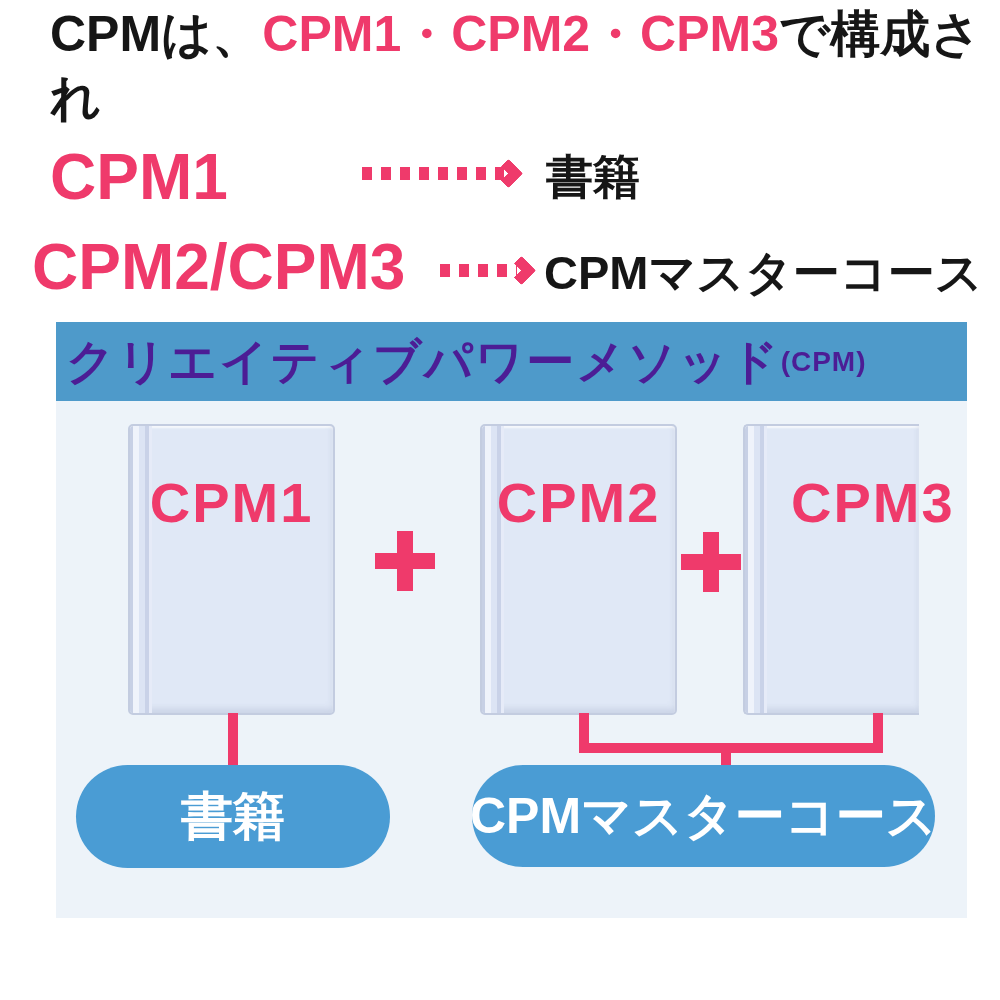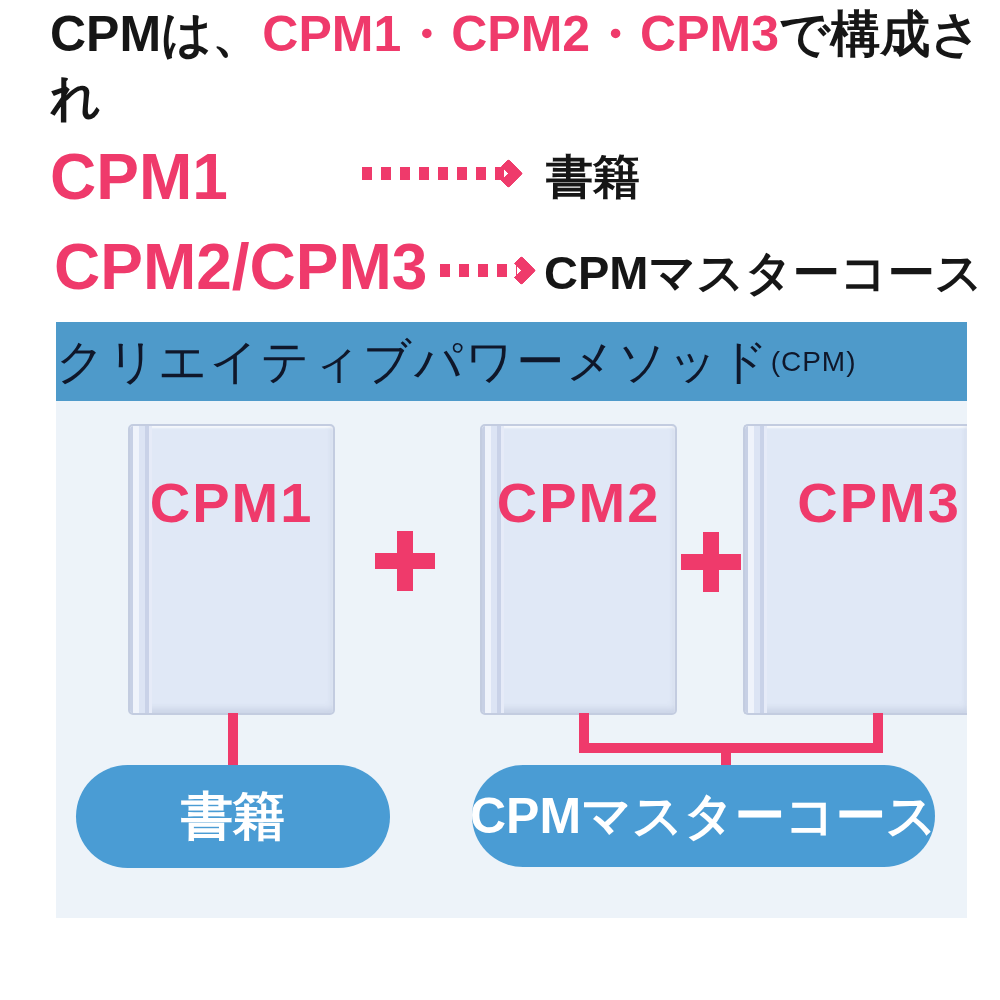--- a/index.html
+++ b/index.html
@@ -19,54 +19,54 @@
   
   .intro{position:absolute;left:50px;top:2px;width:945px;
     font-size:50px;line-height:64px;font-weight:800;color:var(--ink);}
   .intro .pink{color:var(--pink);}
 
   
   .legend-row{position:absolute;left:0;top:0;width:1000px;height:0;}
   .legend-label{position:absolute;font-size:64px;font-weight:800;color:var(--pink);white-space:nowrap;}
   .legend-target{position:absolute;font-size:47px;font-weight:800;color:var(--ink);white-space:nowrap;}
   .row-1 .legend-label{left:50px;top:140px;}
-  .row-2 .legend-label{left:54px;top:230px;}
+  .row-2 .legend-label{left:32px;top:230px;}
   .row-1 .legend-target{left:546px;top:146px;}
   .row-2 .legend-target{left:544px;top:242px;}
 
   .dotted-arrow{position:absolute;display:flex;align-items:center;height:32px;}
   .row-1 .dotted-arrow{left:362px;top:157px;}
   .row-2 .dotted-arrow{left:440px;top:254px;}
   .dashes{display:block;height:13px;
     background:repeating-linear-gradient(90deg,var(--pink) 0 10px,transparent 10px 19px);}
   .row-1 .dashes{width:142px;}
   .row-2 .dashes{width:77px;}
   .chevron{display:block;width:21px;height:21px;margin-left:-6px;
     border-top:11px solid var(--pink);border-right:11px solid var(--pink);
     border-radius:3px;transform:rotate(45deg);}
 
   
   .diagram-box{position:absolute;left:56px;top:322px;width:911px;height:596px;
     background:var(--box-bg);overflow:hidden;}
   .diagram-header{position:absolute;left:0;top:0;width:100%;height:79px;
     background:var(--blue-header);display:flex;align-items:center;
-    padding-left:0;color:#0f172a;font-weight:400;white-space:nowrap;}
+    padding-left:10px;color:#4c1d95;font-weight:700;white-space:nowrap;}
   .diagram-header .hdr-main{font-size:48px;letter-spacing:2px;}
   .diagram-header .hdr-suffix{font-size:28px;letter-spacing:1px;}
 
   
   .book{position:absolute;top:102px;height:291px;background:var(--book-bg);
     border:2px solid var(--book-edge);border-radius:5px;
     box-shadow:inset 0 -4px 6px rgba(160,172,200,.35), inset 0 2px 2px rgba(255,255,255,.8);}
   .book::before{content:"";position:absolute;left:0;top:0;bottom:0;width:22px;
     border-radius:4px 0 0 4px;
     background:linear-gradient(90deg,#C7D0E5 0 3px,#EFF3FB 3px 9px,#DCE4F4 9px 15px,#C9D2E8 15px 19px,#E6EBF8 19px 22px);}
   .book-1{left:72px;width:207px;}
   .book-2{left:424px;width:197px;}
-  .book-3{left:687px;width:224px;border-right:none;border-radius:5px 0 0 5px;padding-left:8px;}
+  .book-3{left:687px;width:176px;border-right:none;border-radius:5px 0 0 5px;padding-left:8px;}
   .book-label{position:absolute;left:0;right:0;top:44px;text-align:center;
     font-size:56px;font-weight:700;letter-spacing:2px;color:var(--pink);}
   .book-3 .book-label{padding-left:46px;}
 
   
   .plus{position:absolute;width:60px;height:60px;}
   .plus::before{content:"";position:absolute;left:0;top:22px;width:60px;height:16px;background:var(--pink);}
   .plus::after{content:"";position:absolute;left:22px;top:0;width:16px;height:60px;background:var(--pink);}
   .plus-1{left:319px;top:209px;}
   .plus-2{left:625px;top:210px;}

